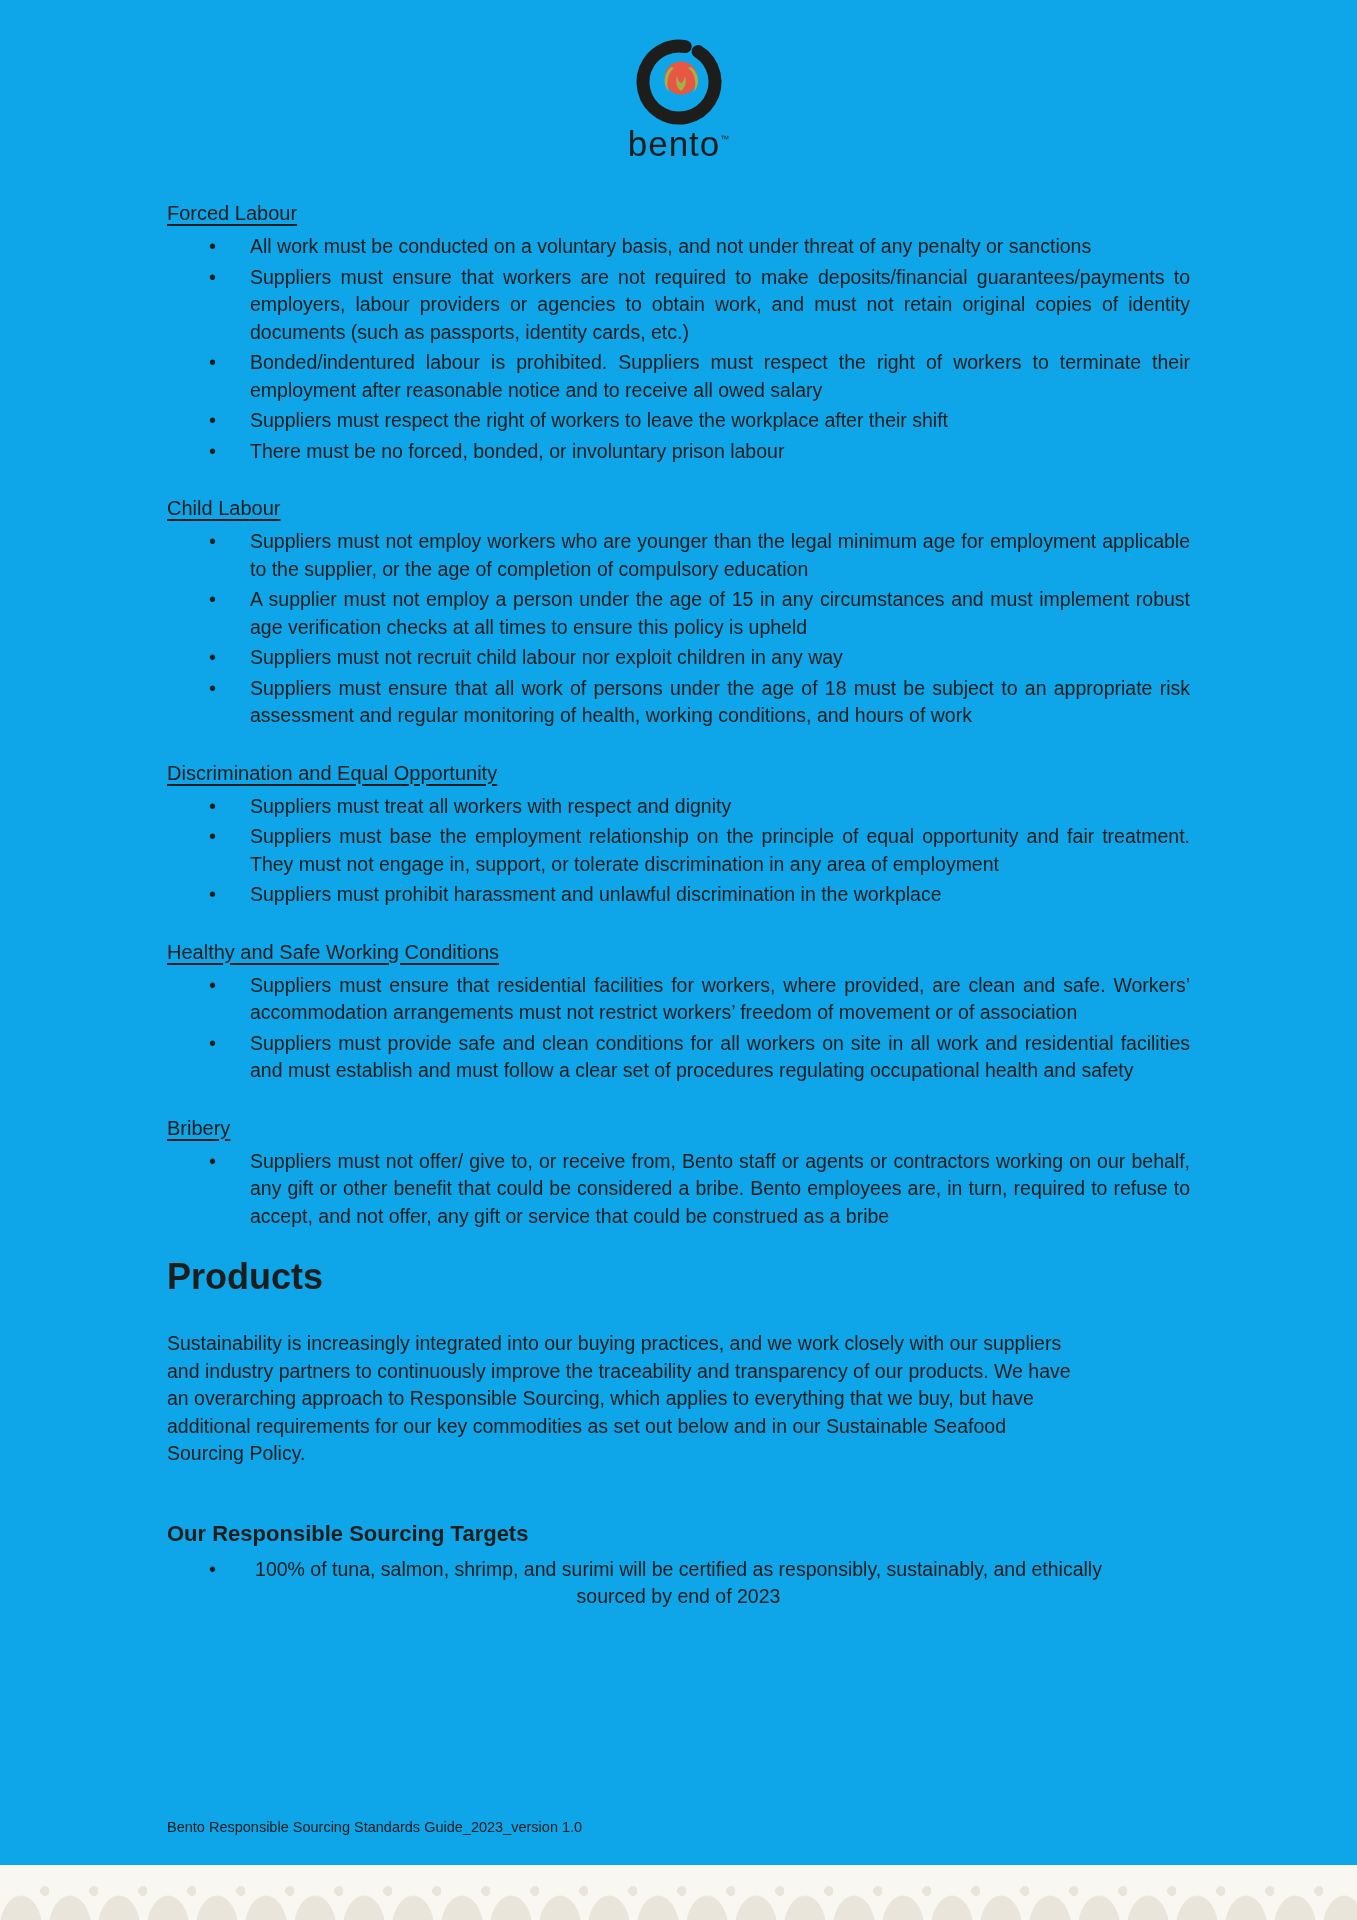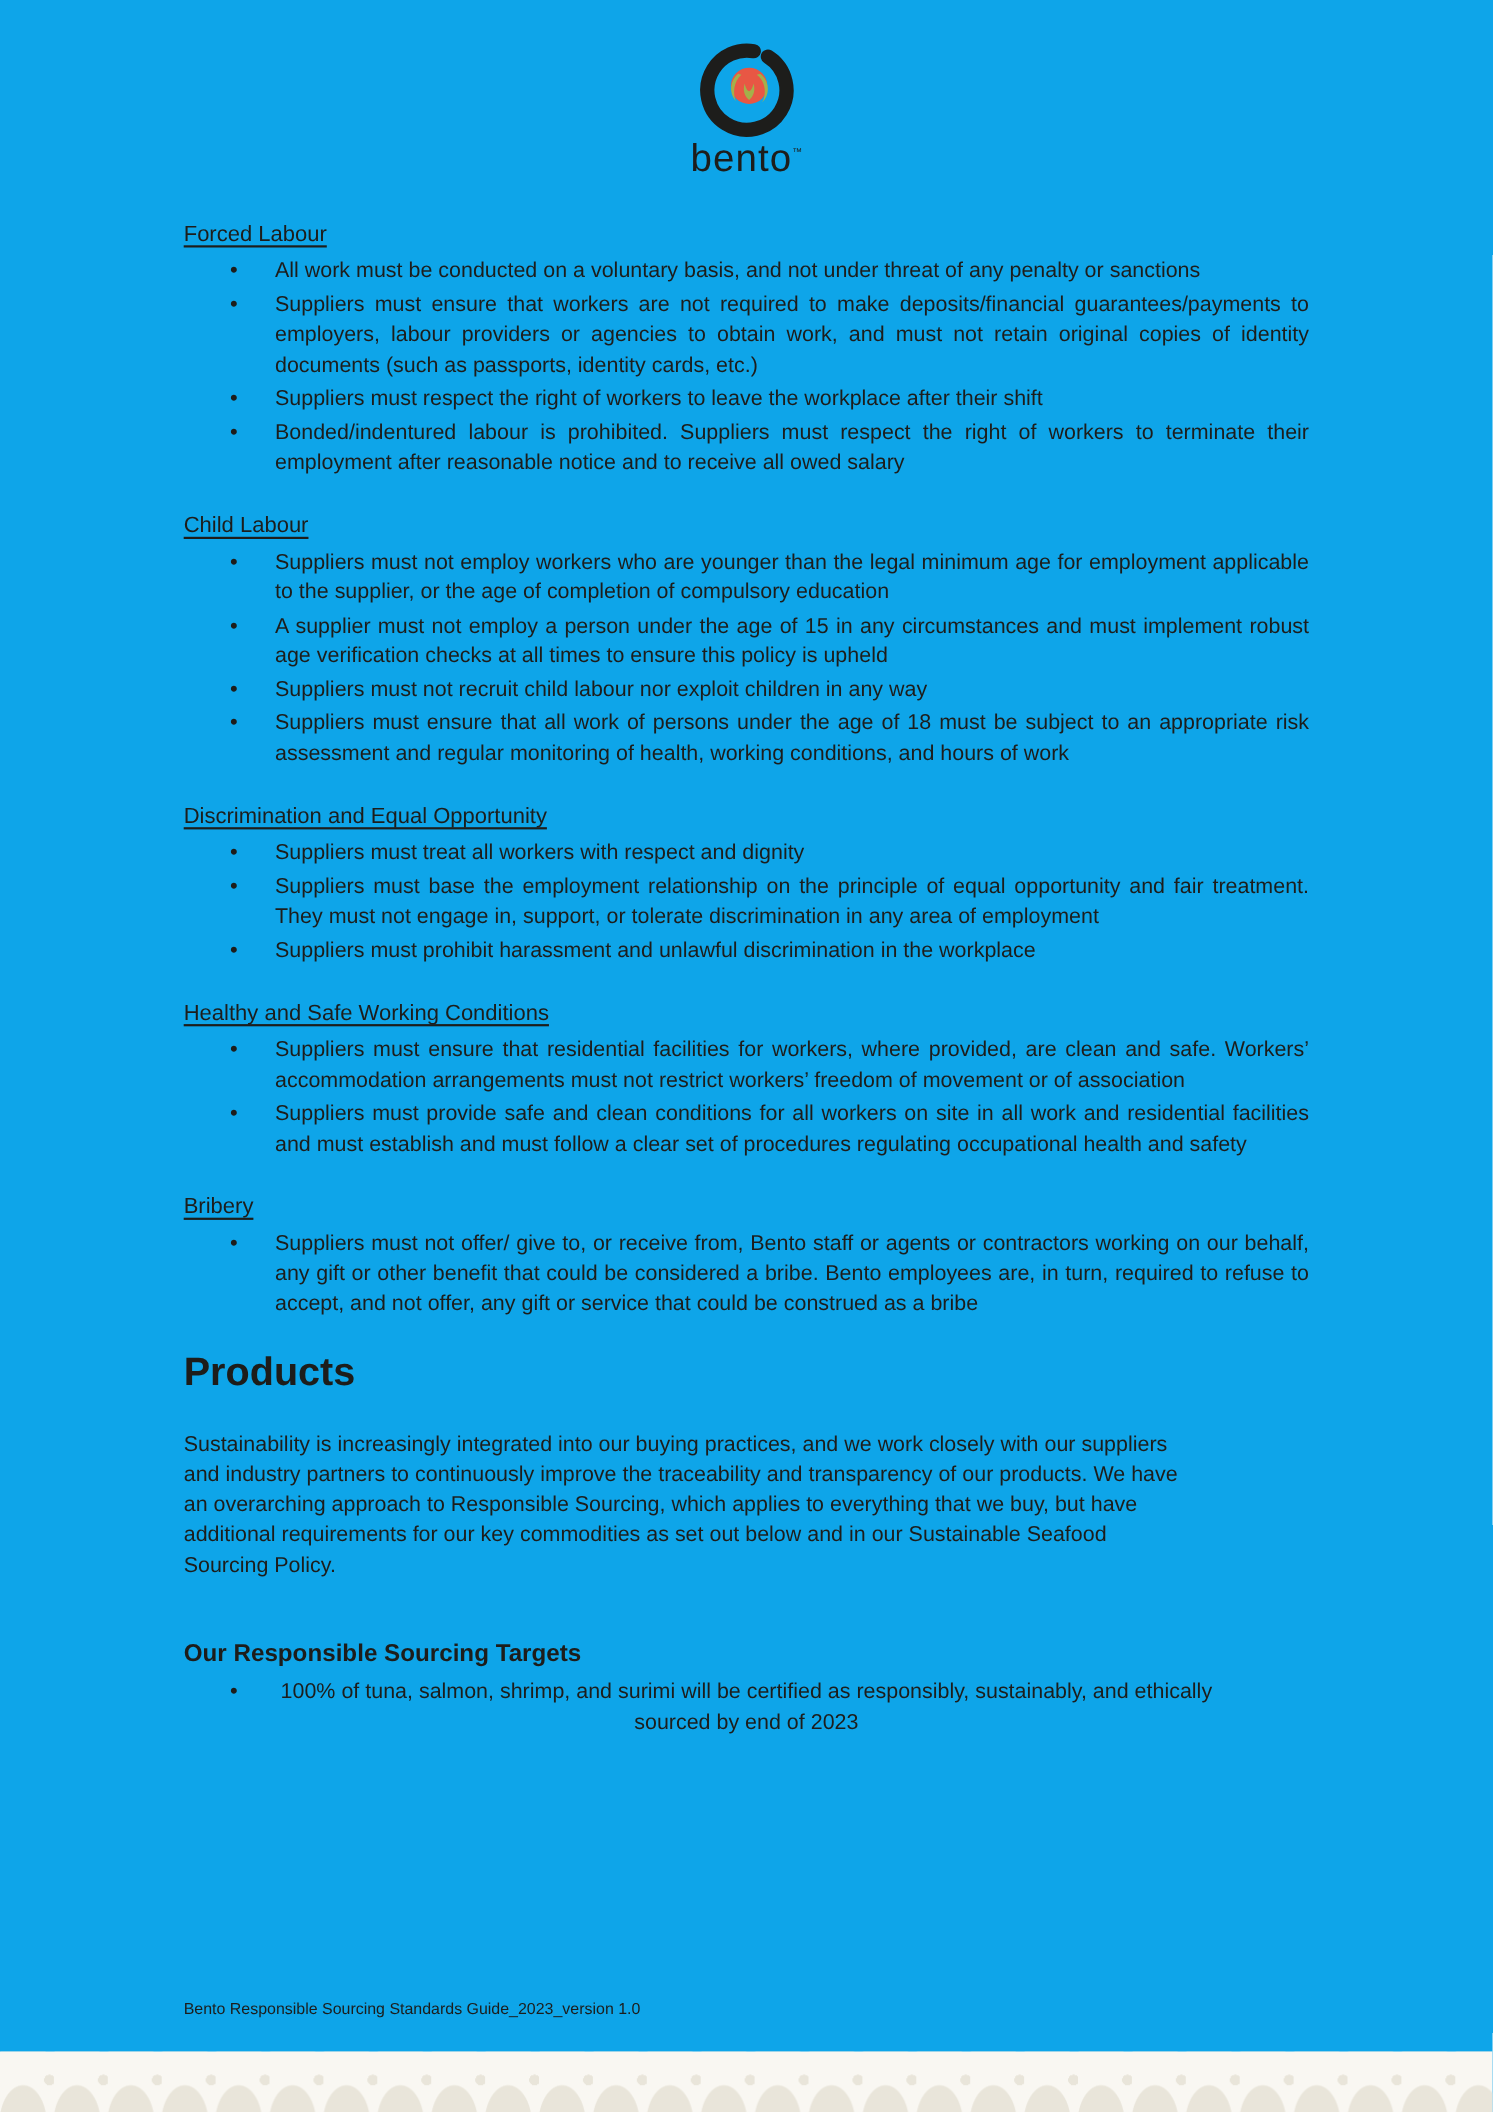--- a/index.html
+++ b/index.html
@@ -97,22 +97,23 @@
     <div class="logo-word"><span>bento</span><sup>™</sup></div>
   </div>
 
   <div class="content">
 
     <div class="std-section">
       <h3 class="std-heading">Forced Labour</h3>
       <ul class="bullets">
         <li>All work must be conducted on a voluntary basis, and not under threat of any penalty or sanctions</li>
         <li>Suppliers must ensure that workers are not required to make deposits/financial guarantees/payments to employers, labour providers or agencies to obtain work, and must not retain original copies of identity documents (such as passports, identity cards, etc.)</li>
+        <li>Bonded/indentured labour is prohibited. Suppliers must respect the right of workers to terminate their employment after reasonable notice and to receive all owed salary</li>
         <li>Suppliers must respect the right of workers to leave the workplace after their shift</li>
-        <li>Bonded/indentured labour is prohibited. Suppliers must respect the right of workers to terminate their employment after reasonable notice and to receive all owed salary</li>
+        <li>There must be no forced, bonded, or involuntary prison labour</li>
       </ul>
     </div>
 
     <div class="std-section">
       <h3 class="std-heading">Child Labour</h3>
       <ul class="bullets">
         <li>Suppliers must not employ workers who are younger than the legal minimum age for employment applicable to the supplier, or the age of completion of compulsory education</li>
         <li>A supplier must not employ a person under the age of 15 in any circumstances and must implement robust age verification checks at all times to ensure this policy is upheld</li>
         <li>Suppliers must not recruit child labour nor exploit children in any way</li>
         <li>Suppliers must ensure that all work of persons under the age of 18 must be subject to an appropriate risk assessment and regular monitoring of health, working conditions, and hours of work</li>

